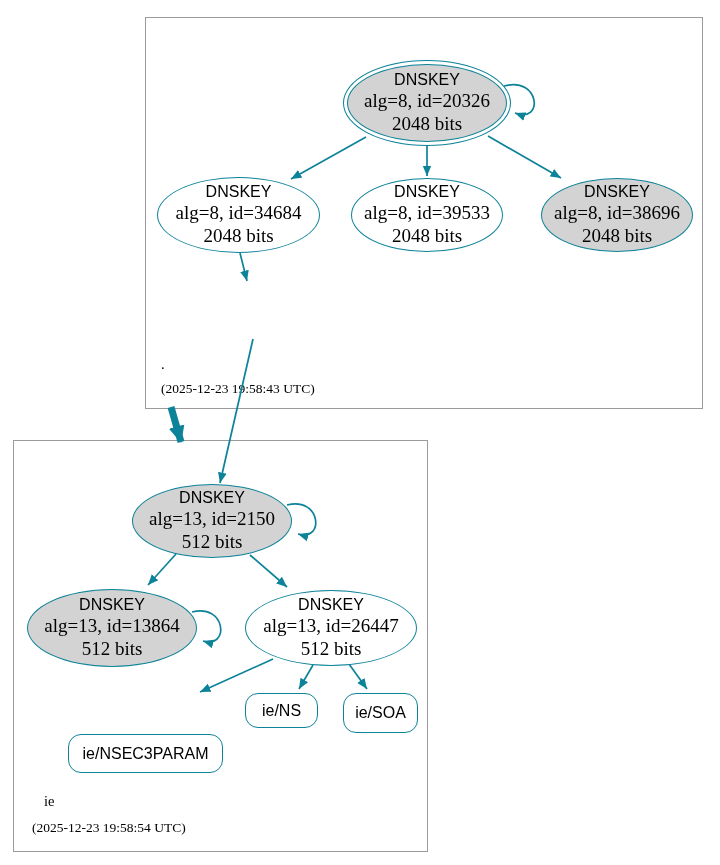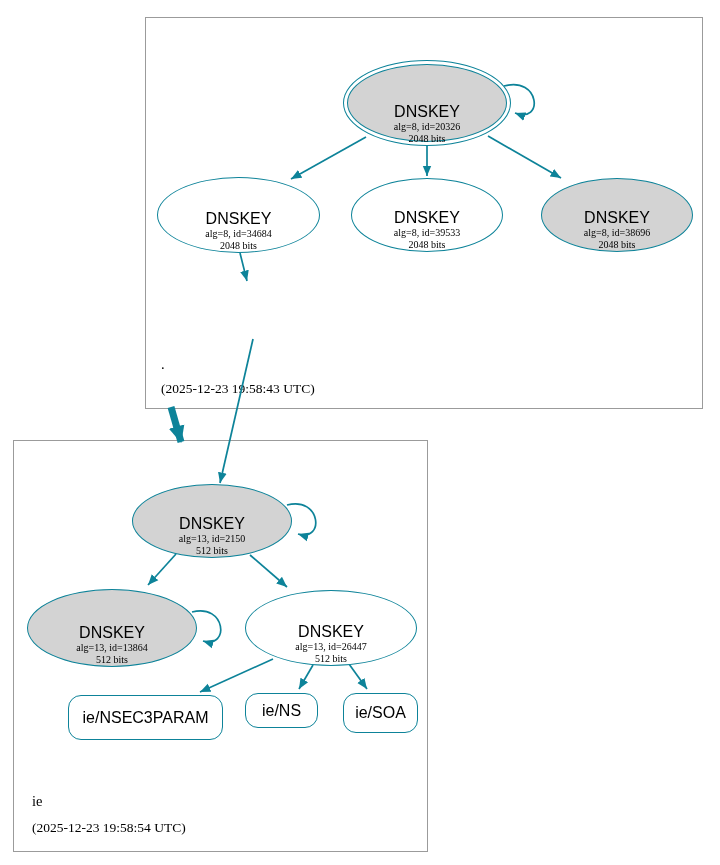--- a/index.html
+++ b/index.html
@@ -20,34 +20,34 @@
     color:#000;white-space:nowrap;z-index:2;
   }
   #edges{position:absolute;left:0;top:0;z-index:5;pointer-events:none;}
   .edge{stroke:#0d8399;stroke-width:1.7;fill:none;}
   .edge-thick{stroke:#0d8399;stroke-width:7;fill:none;}
   .node{
     position:absolute;box-sizing:border-box;z-index:10;
     display:flex;flex-direction:column;align-items:center;justify-content:center;
     text-align:center;
   }
-  .ellipse{border:1.7px solid #0d8399;border-radius:50%;background:#ffffff;justify-content:flex-end;}
+  .ellipse{border:1.7px solid #0d8399;border-radius:50%;background:#ffffff;}
   .ellipse.gray{background:#d3d3d3;}
   .double{background:#ffffff;}
   .inner-ring{
     position:absolute;left:3px;top:3px;right:3px;bottom:3px;
     border:1.7px solid #0d8399;border-radius:50%;background:#d3d3d3;z-index:0;
   }
   .node-text{position:relative;z-index:1;}
   .node-title{
     font-family:"Liberation Sans",sans-serif;font-size:16px;line-height:1.12;
     color:#000;
   }
   .node-detail,.node-bits{
-    font-family:"Liberation Serif",serif;font-size:10px;line-height:1.22;
+    font-family:"Liberation Serif",serif;font-size:19px;line-height:1.22;
     color:#000;white-space:nowrap;
   }
   .rrset{
     position:absolute;box-sizing:border-box;z-index:10;
     border:1.7px solid #0d8399;border-radius:13px;background:#ffffff;
     display:flex;align-items:center;justify-content:center;
     font-family:"Liberation Sans",sans-serif;font-size:16px;color:#000;
     white-space:nowrap;
   }
 </style>
@@ -55,21 +55,21 @@
 <body>
 
 <div id="canvas">
 
   <div class="cluster" style="left:145px;top:17px;width:558px;height:392px"></div>
   <div class="cluster" style="left:13px;top:440px;width:415px;height:412px"></div>
 
   <div class="cluster-label" style="left:161px;top:356px">.</div>
   <div class="cluster-ts" style="left:161px;top:381px">(2025-12-23 19:58:43 UTC)</div>
 
-  <div class="cluster-label" style="left:32px;top:793px">ie</div>
+  <div class="cluster-label" style="left:44px;top:793px">ie</div>
   <div class="cluster-ts" style="left:32px;top:820px">(2025-12-23 19:58:54 UTC)</div>
 
   <svg id="edges" width="720" height="865" viewBox="0 0 720 865">
     <defs>
       <marker id="arw" markerUnits="userSpaceOnUse" markerWidth="12" markerHeight="10" refX="10.5" refY="5" orient="auto">
         <path d="M0,0.6 L10.5,5 L0,9.4 z" fill="#0d8399"></path>
       </marker>
       <marker id="arwBig" markerUnits="userSpaceOnUse" markerWidth="20" markerHeight="18" refX="16" refY="9" orient="auto">
         <path d="M0,1 L17,9 L0,17 z" fill="#0d8399"></path>
       </marker>
@@ -142,21 +142,21 @@
   </div>
 
   <div class="node ellipse" style="left:245px;top:590px;width:172px;height:76px">
     <div class="node-text">
       <div class="node-title">DNSKEY</div>
       <div class="node-detail">alg=13, id=26447</div>
       <div class="node-bits">512 bits</div>
     </div>
   </div>
 
-  <div class="rrset" style="left:68px;top:695px;width:155px;height:45px">
+  <div class="rrset" style="left:68px;top:734px;width:155px;height:39px">
     <span>ie/NSEC3PARAM</span>
   </div>
   <div class="rrset" style="left:245px;top:693px;width:73px;height:35px">
     <span>ie/NS</span>
   </div>
   <div class="rrset" style="left:343px;top:693px;width:75px;height:40px">
     <span>ie/SOA</span>
   </div>
 
 </div>

